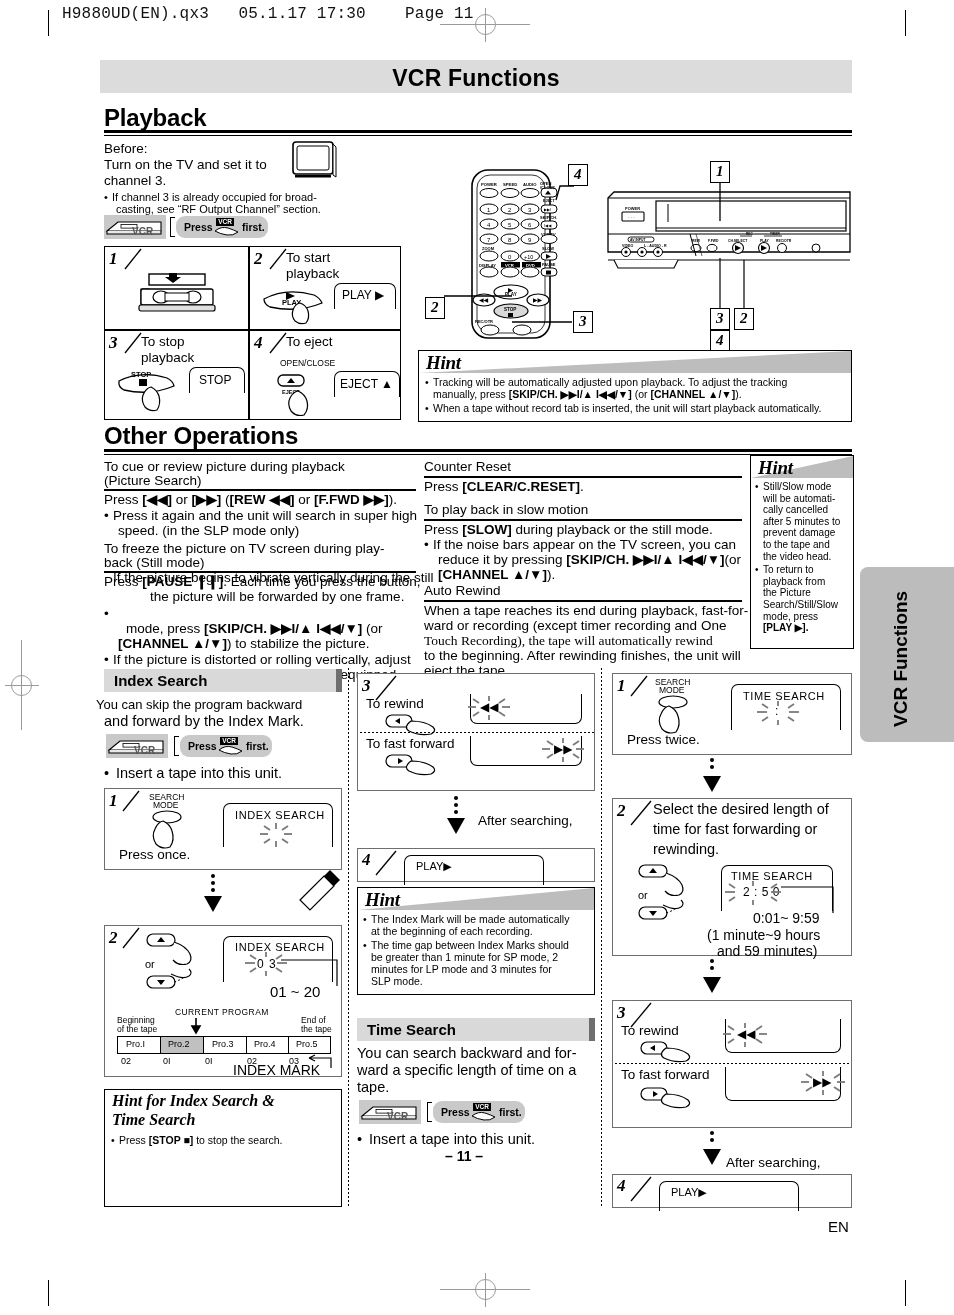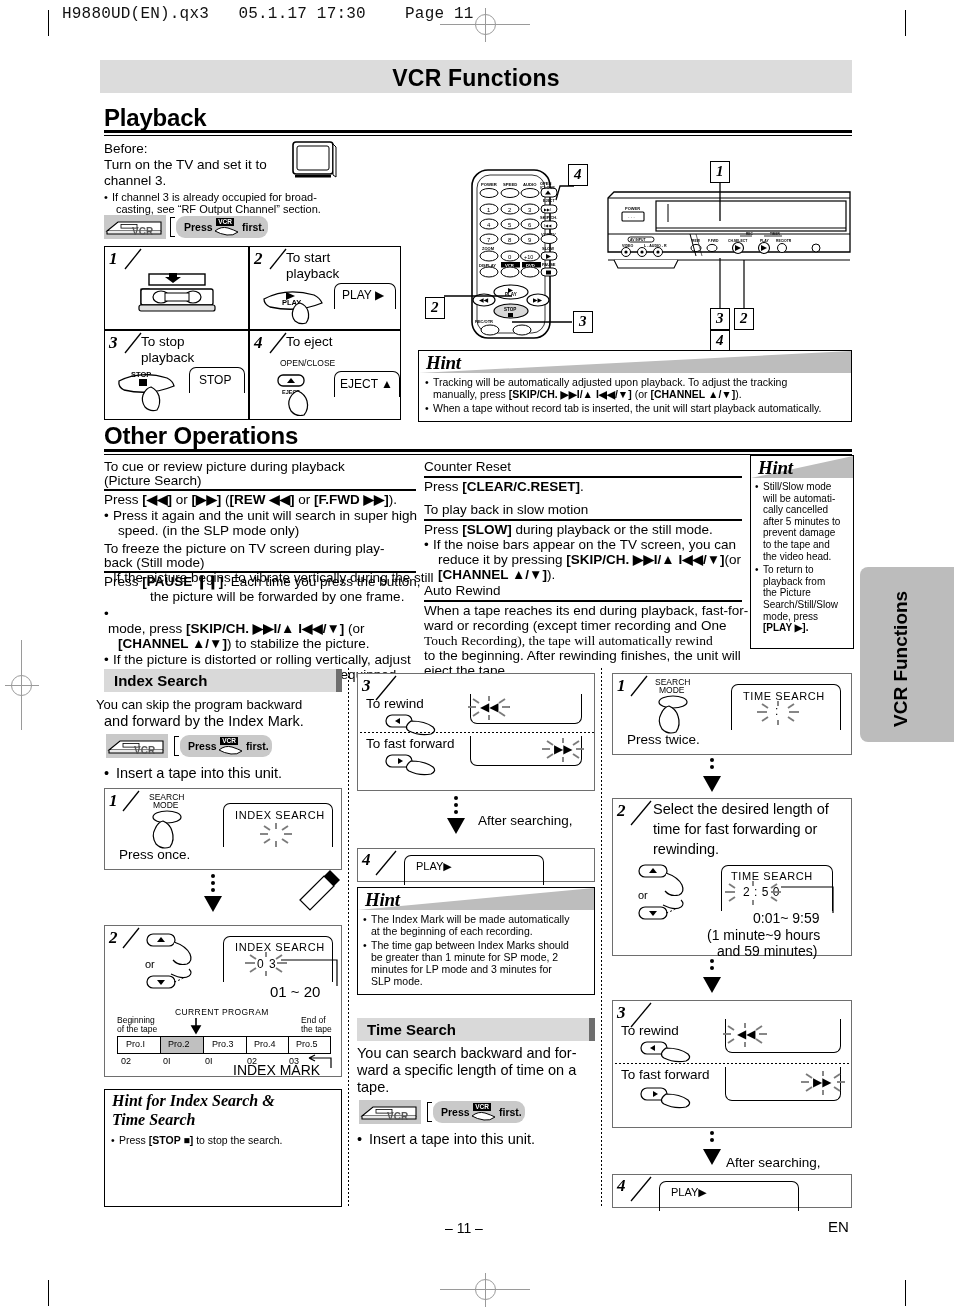--- a/index.html
+++ b/index.html
@@ -414,21 +414,21 @@
 
   <div class="t b" style="left:104px;top:541px;">To freeze the picture on TV screen during play-</div>
   <div class="t b" style="left:104px;top:555px;">back (Still mode)</div>
   <div class="rule" style="left:104px;top:571px;width:312px;height:1.6px;"></div>
   <div class="t" style="left:104px;top:574px;">
     <span>Press </span><b>[PAUSE ❙❙]</b><span>. Each time you press the button,</span>
   </div>
   <div class="t" style="left:120px;top:589px;margin-left:30px;">the picture will be forwarded by one frame.</div>
   <div class="t" style="left:104px;top:606px;">•</div>
   <div class="t" style="left:113px;top:570px;">If the picture begins to vibrate vertically during the still</div>
-  <div class="t" style="left:108px;top:621px;text-align:center;">
+  <div class="t" style="left:126px;top:621px;text-align:center;">
     <span>mode, press </span><b>[SKIP/CH. ▶▶I/▲ I◀◀/▼]</b><span> (or</span>
   </div>
   <div class="t" style="left:118px;top:636px;">
     <b>[CHANNEL ▲/▼]</b><span>) to stabilize the picture.</span>
   </div>
   <div class="t" style="left:104px;top:652px;">•</div>
   <div class="t" style="left:113px;top:652px;">If the picture is distorted or rolling vertically, adjust</div>
   <div class="t" style="left:118px;top:667px;">the vertical hold control on your TV if equipped.</div>
 
   <div class="t b" style="left:424px;top:459px;">Counter Reset</div>
@@ -887,16 +887,16 @@
 
   <div class="stepbox" style="left:612px;top:1174px;width:240px;height:34px;">
     <div class="stepnum" style="left:4px;top:1px;">4</div>
     <svg style="position:absolute;left:16px;top:1px;" width="24" height="26">
         <line x1="22" y1="1" x2="2" y2="25" stroke="#000" stroke-width="1.3"></line>
       </svg>
     <div class="disp2" style="left:46px;top:6px;width:140px;height:30px;"></div>
     <div class="t sm" style="left:58px;top:11px;">PLAY▶</div>
   </div>
 
-  <div class="pgnum" style="left:445px;top:1220px;">– 11 –</div>
+  <div class="pgnum" style="left:445px;top:1148px;font-weight:bold;">– 11 –</div>
   <div class="pgnum" style="left:828px;top:1218px;font-size:15px;">EN</div>
 
 </div>
 
 </body></html>

